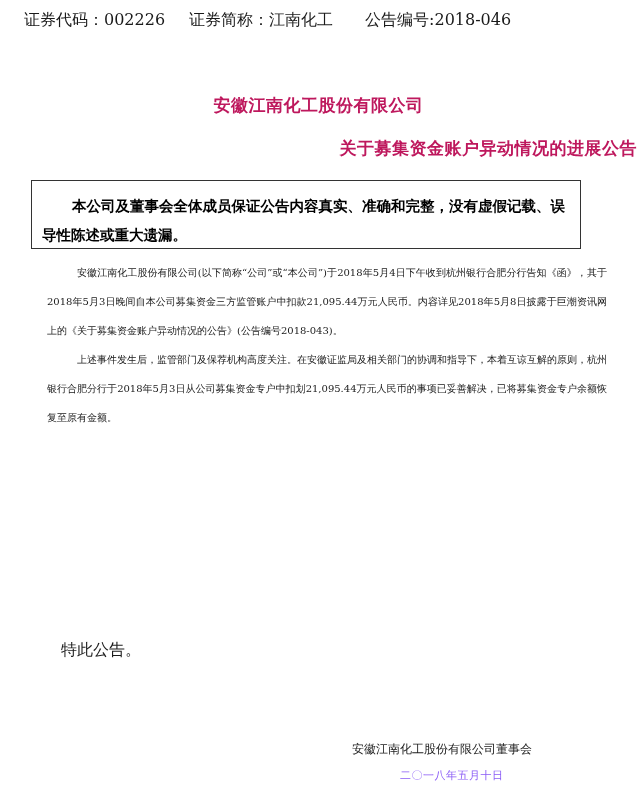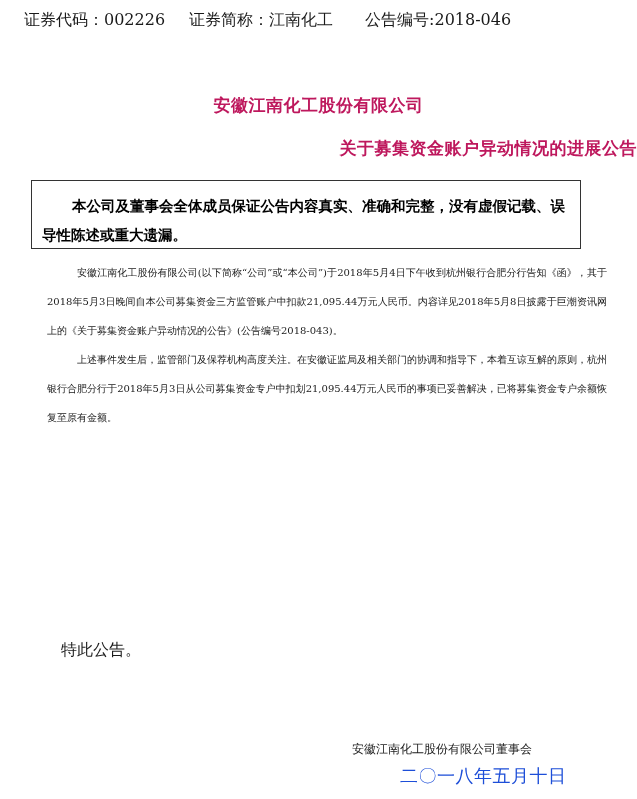--- a/index.html
+++ b/index.html
@@ -87,23 +87,23 @@
       top: 738px;
       font-size: 12px;
       line-height: 22px;
       color: #1a1a1a;
       white-space: nowrap;
     }
     .date {
       position: absolute;
       left: 400px;
       top: 765px;
-      font-size: 18px;
+      font-size: 11px;
       line-height: 22px;
-      color: #1d4ed8;
+      color: #8b5cf6;
       white-space: nowrap;
       letter-spacing: 0.5px;
     }
   </style>
 </head>
 <body>
 
 <div class="header-line">
   <span>证券代码：002226</span><span class="gap1">证券简称：江南化工</span><span class="gap2">公告编号:2018-046</span>
 </div>

